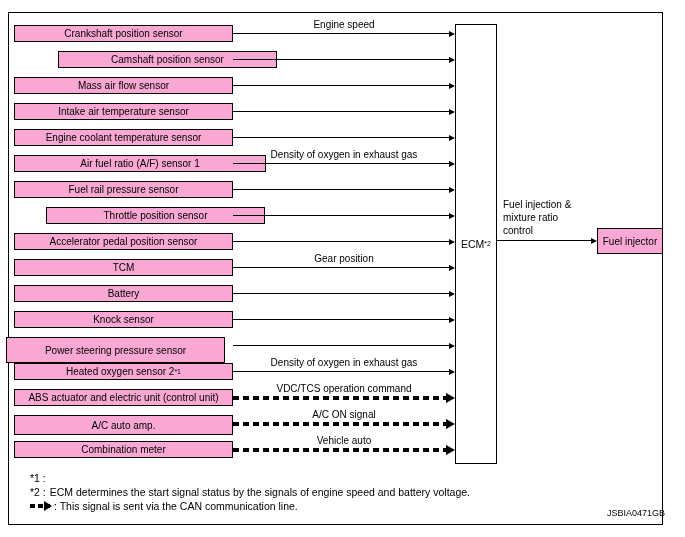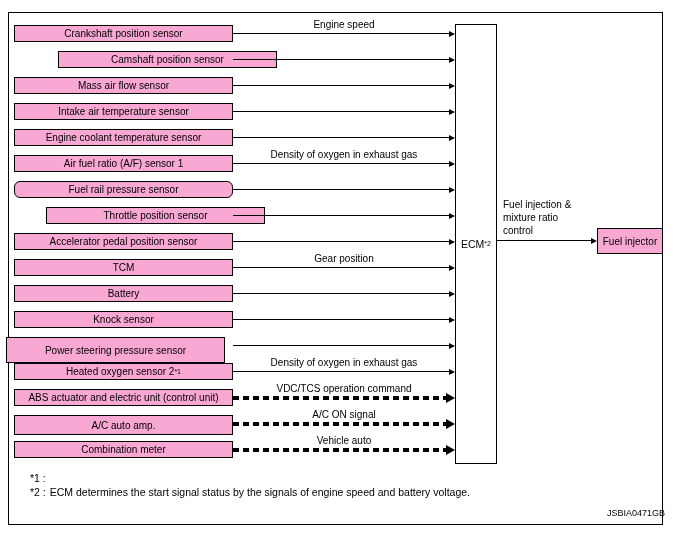--- a/index.html
+++ b/index.html
@@ -63,27 +63,27 @@
       <div class="sensor-box" style="left: 14px; top: 103px; width: 219px; height: 17px;">
         <span>Intake air temperature sensor</span>
       </div>
       <div class="sline" style="left: 233px; top: 111px; width: 216px;"></div>
       <div class="shead" style="left: 449px; top: 108.5px;"></div>
       <div class="sensor-box" style="left: 14px; top: 129px; width: 219px; height: 17px;">
         <span>Engine coolant temperature sensor</span>
       </div>
       <div class="sline" style="left: 233px; top: 137px; width: 216px;"></div>
       <div class="shead" style="left: 449px; top: 134.5px;"></div>
-      <div class="sensor-box" style="left: 14px; top: 155px; width: 219px; height: 17px;">
+      <div class="sensor-box" style="left: 14px; top: 155px; width: 252px; height: 17px;">
         <span>Air fuel ratio (A/F) sensor 1</span>
       </div>
       <div class="sline" style="left: 233px; top: 163px; width: 216px;"></div>
       <div class="shead" style="left: 449px; top: 160.5px;"></div>
       <div class="slabel" style="left: 233px; top: 149px; width: 222px;">Density of oxygen in exhaust gas</div>
-      <div class="sensor-box" style="left: 14px; top: 181px; width: 219px; height: 17px; border-radius: 6px;">
+      <div class="sensor-box" style="left: 14px; top: 181px; width: 219px; height: 17px;">
         <span>Fuel rail pressure sensor</span>
       </div>
       <div class="sline" style="left: 233px; top: 189px; width: 216px;"></div>
       <div class="shead" style="left: 449px; top: 186.5px;"></div>
       <div class="sensor-box" style="left: 14px; top: 207px; width: 219px; height: 17px; margin-left: 32px;">
         <span>Throttle position sensor</span>
       </div>
       <div class="sline" style="left: 233px; top: 215px; width: 216px;"></div>
       <div class="shead" style="left: 449px; top: 212.5px;"></div>
       <div class="sensor-box" style="left: 14px; top: 233px; width: 219px; height: 17px;">
@@ -154,16 +154,20 @@
   </div>
 
   <div id="footnotes">
       <div class="fn-line">
         <span class="fn-marker">*1 :</span>
       </div>
       <div class="fn-line">
         <span class="fn-marker">*2 :</span>
         <span>ECM determines the start signal status by the signals of engine speed and battery voltage.</span>
       </div>
+      <div class="fn-line">
+        <span class="can-glyph"></span>
+        <span>: This signal is sent via the CAN communication line.</span>
+      </div>
     </div>
 
   <div id="code-label">JSBIA0471GB</div>
 </div>
 
 </body></html>

